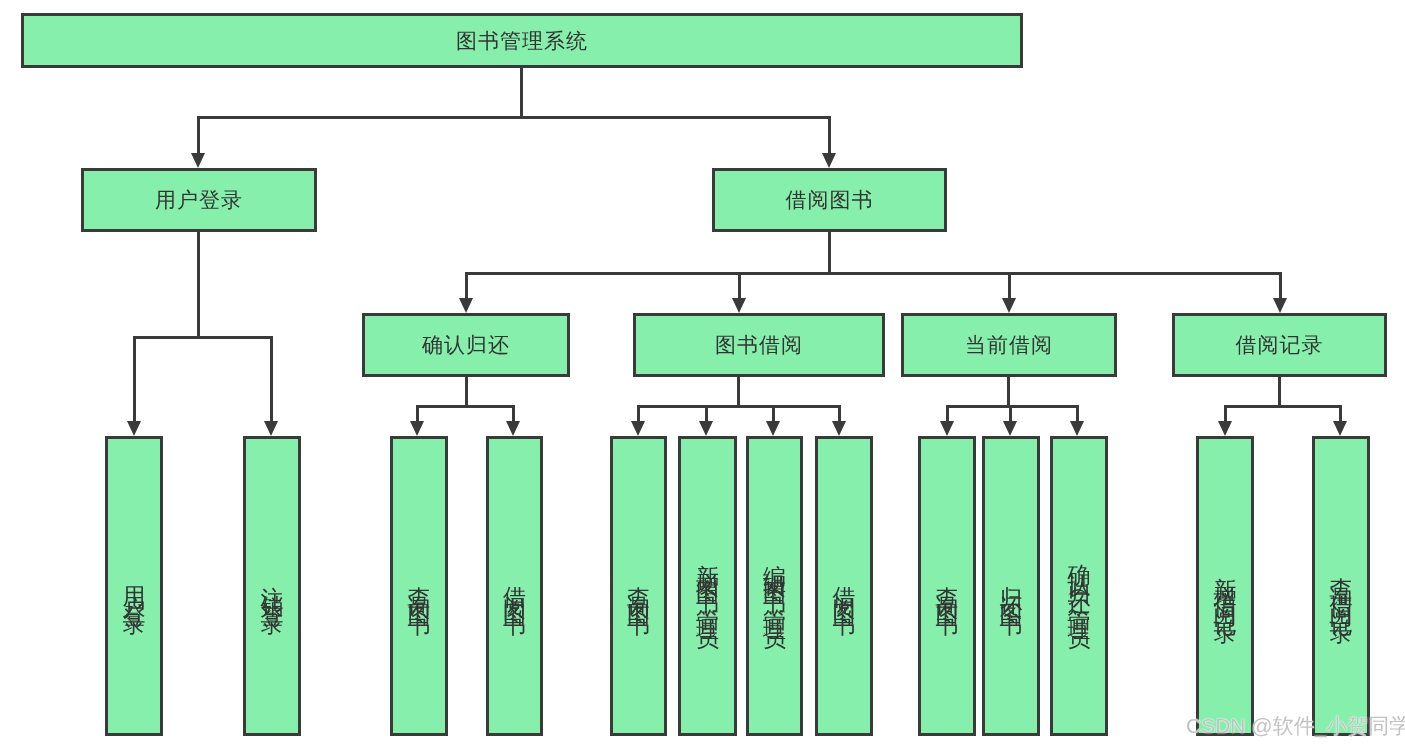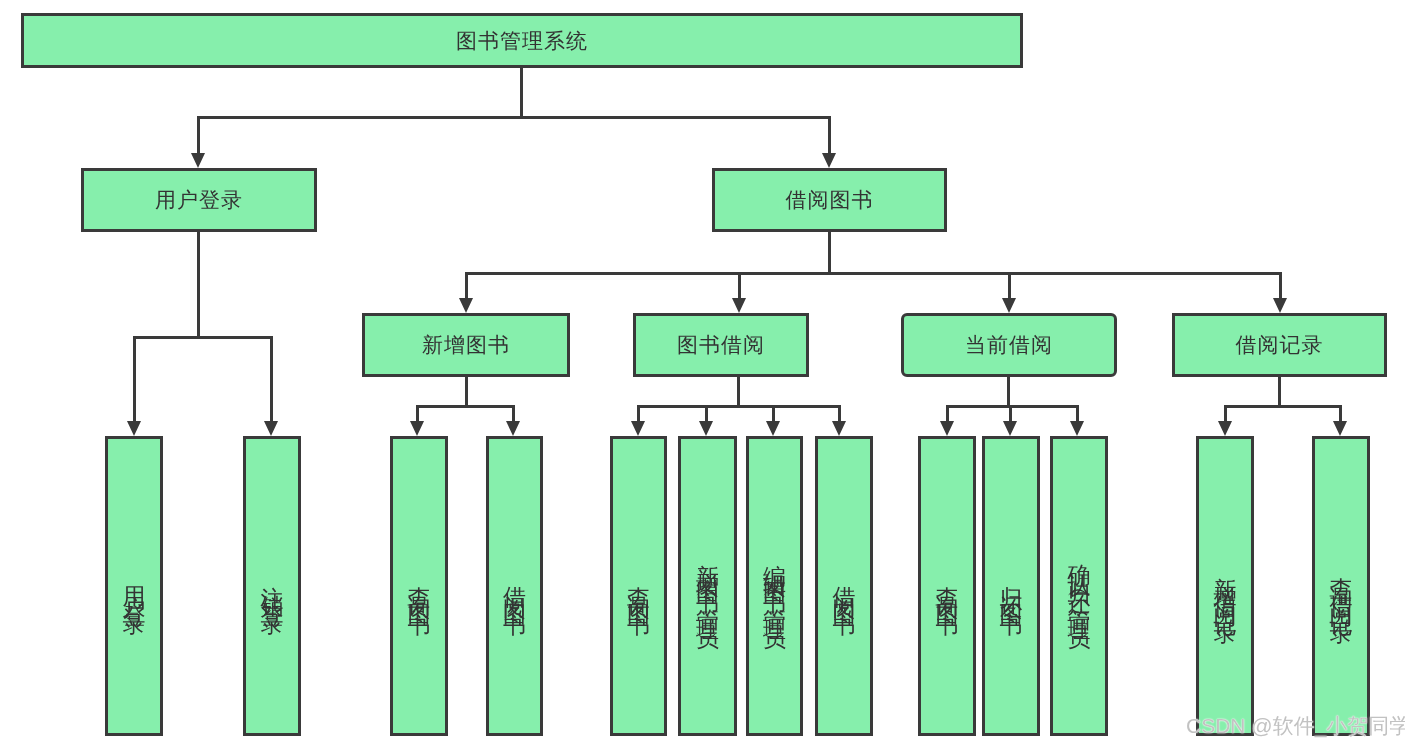--- a/index.html
+++ b/index.html
@@ -27,22 +27,22 @@
     border-left:7px solid transparent; border-right:7px solid transparent;
     border-top:15px solid var(--line);
   }
   
   #b-root{ left:21px; top:13px; width:1002px; height:55px; }
   
   #b-user{ left:81px;  top:168px; width:236px; height:64px; }
   #b-mgmt{ left:712px; top:168px; width:235px; height:64px; }
   
   #b-new{     left:362px;  top:313px; width:208px; height:64px; }
-  #b-borrow{  left:633px;  top:313px; width:176px; height:64px; }
-  #b-current{ left:901px;  top:313px; width:216px; height:64px;border-radius:6px; }
+  #b-borrow{  left:633px;  top:313px; width:252px; height:64px; }
+  #b-current{ left:901px;  top:313px; width:216px; height:64px; }
   #b-records{ left:1172px; top:313px; width:215px; height:64px; }
   
   .leaf{ top:436px; height:300px; }
   #lv-login  { left:105px; width:58px; }
   #lv-logout { left:243px; width:58px; }
   #lv-a1 { left:390px; width:58px; }
   #lv-a2 { left:486px; width:57px; }
   #lv-b1 { left:610px; width:57px; }
   #lv-b2 { left:678px; width:59px; }
   #lv-b3 { left:746px; width:57px; }
@@ -62,21 +62,21 @@
 </head>
 <body>
 
 <div id="canvas">
 
   <div class="box h" id="b-root">图书管理系统</div>
 
   <div class="box h" id="b-user">用户登录</div>
   <div class="box h" id="b-mgmt">借阅图书</div>
 
-  <div class="box h" id="b-new">新增图书</div>
+  <div class="box h" id="b-new">确认归还</div>
   <div class="box h" id="b-borrow">图书借阅</div>
   <div class="box h" id="b-current">当前借阅</div>
   <div class="box h" id="b-records">借阅记录</div>
 
   <div class="box v leaf" id="lv-login">用户登录</div>
   <div class="box v leaf" id="lv-logout">注销登录</div>
 
   <div class="box v leaf" id="lv-a1">查询图书</div>
   <div class="box v leaf" id="lv-a2">借阅图书</div>
 

